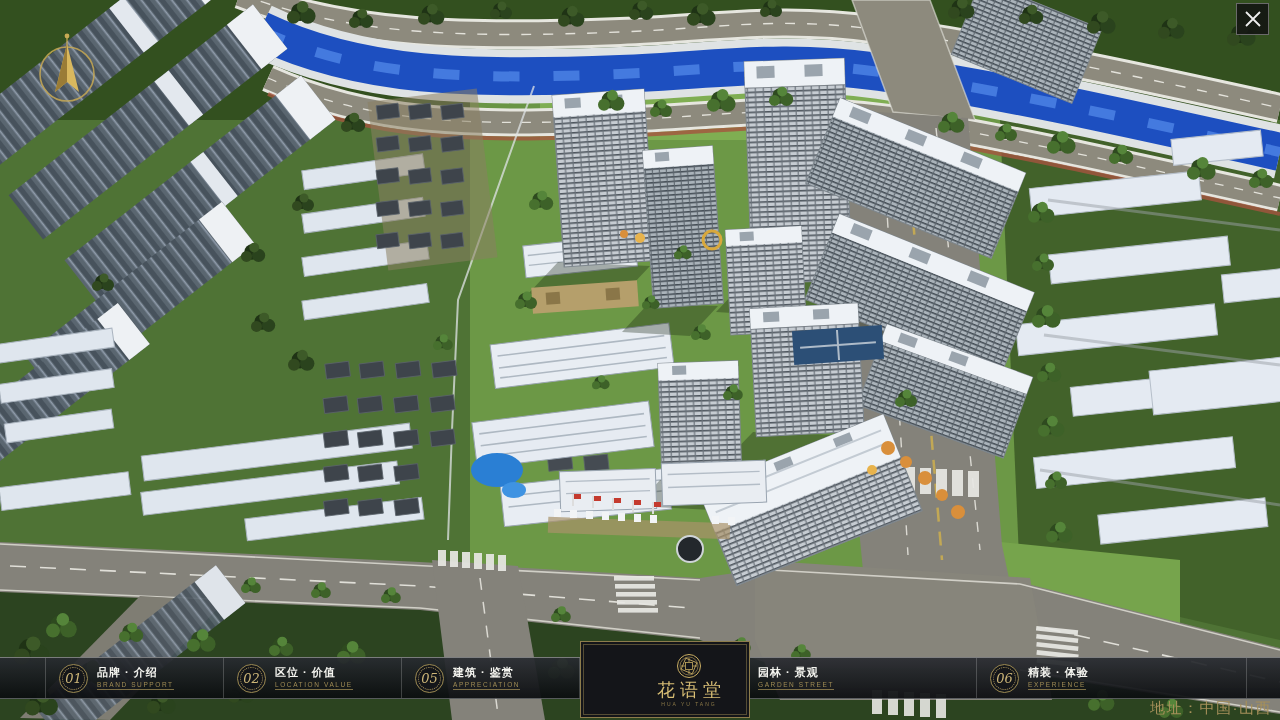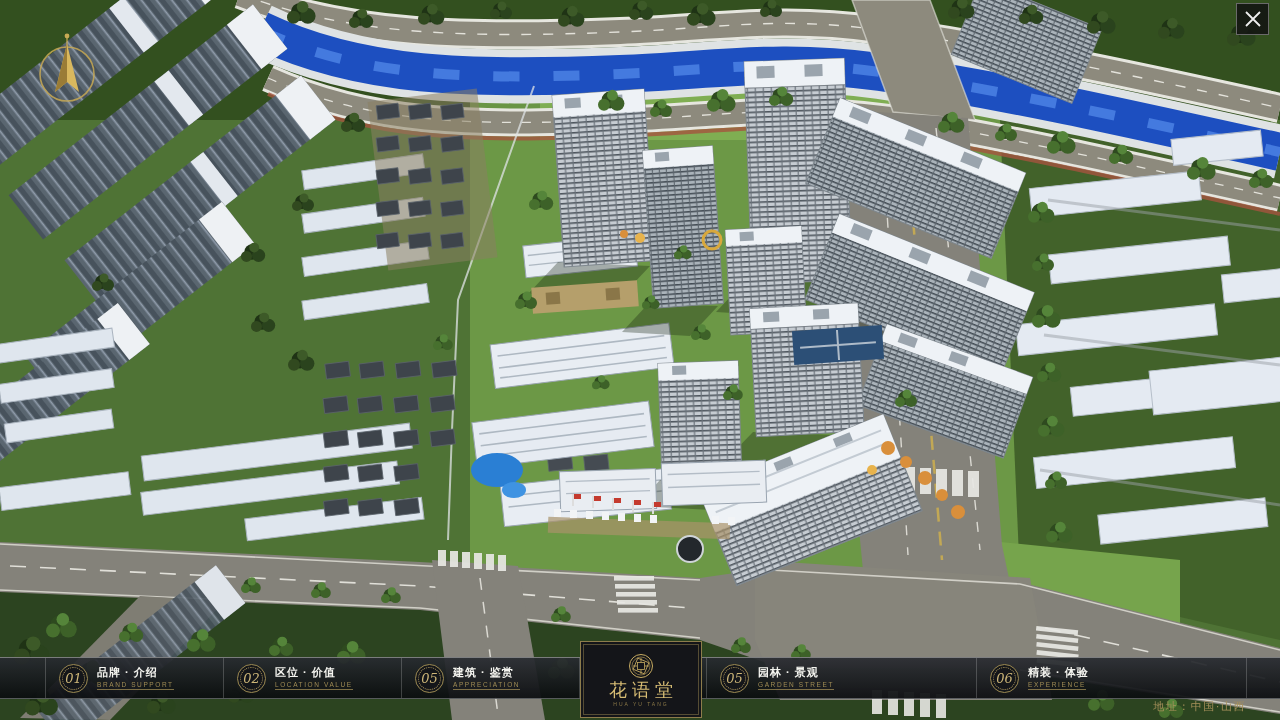--- a/index.html
+++ b/index.html
@@ -19,26 +19,26 @@
   .badge::before{content:"";position:absolute;inset:2px;border-radius:50%;border:1px dotted rgba(190,165,100,.85);}
   .badge span{font-family:"DejaVu Serif",serif;font-style:italic;font-size:13px;color:#cdb678;line-height:1;}
   .navtext{display:flex;flex-direction:column;}
   .zh{font-size:11px;font-weight:bold;color:#f4f4ef;letter-spacing:1px;white-space:nowrap;line-height:1.1;}
   .en{font-size:6.5px;color:#a08c55;letter-spacing:1.6px;white-space:nowrap;margin-top:2px;padding-bottom:1px;
       border-bottom:1px solid rgba(160,140,84,.75);align-self:flex-start;}
 
   
   .logopanel{position:absolute;left:580px;top:641px;width:120px;height:75px;background:#141519;
     border:1px solid #8d7c4b;box-shadow:inset 0 0 0 2px #141519,inset 0 0 0 3px rgba(141,124,75,.55);
-    display:flex;flex-direction:column;align-items:center;justify-content:center;gap:2px;}
+    display:flex;flex-direction:column;align-items:center;justify-content:center;gap:2px;padding-left:48px;}
   .logotitle{font-family:"DejaVu Serif",serif;font-size:18px;color:#d7bd74;letter-spacing:5px;margin-left:5px;line-height:1;}
   .logosub{font-size:5px;color:#8d7a48;letter-spacing:2px;}
 
   
-  .addr{position:absolute;top:699px;right:34px;font-size:11px;color:#a6905a;letter-spacing:1.5px;}
+  .addr{position:absolute;top:699px;right:8px;font-size:15px;color:#a6905a;letter-spacing:1.5px;}
   .closebtn{position:absolute;left:1236px;top:3px;width:33px;height:32px;background:rgba(18,18,18,.85);
     border:1px solid #6a6a6a;display:flex;align-items:center;justify-content:center;cursor:pointer;padding:0;}
   .compass{position:absolute;left:34px;top:28px;width:66px;height:84px;}
 </style>
 </head>
 <body>
 
 <div class="stage">
 
   <svg class="map" viewBox="0 0 1280 720" preserveAspectRatio="none">

